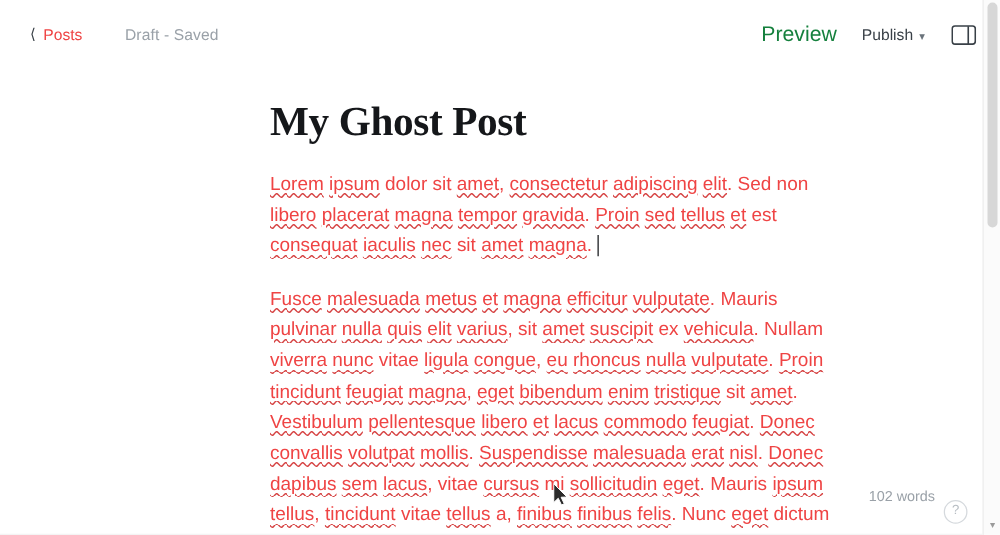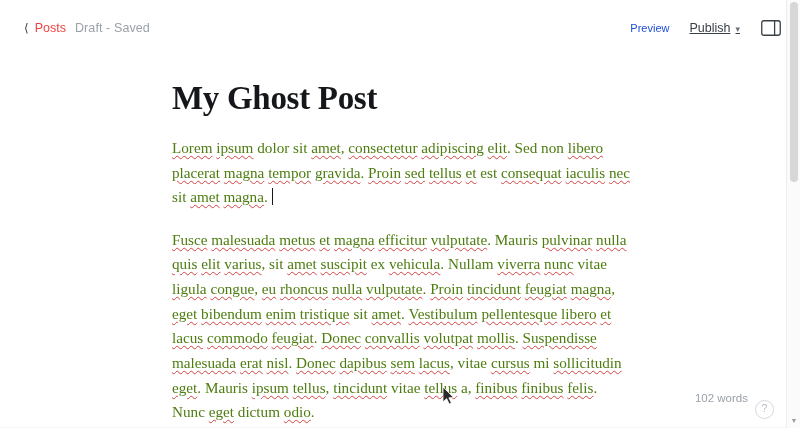--- a/index.html
+++ b/index.html
@@ -40,44 +40,43 @@
     line-height: 1;
     color: #394047;
     display: inline-block;
     transform: translateY(-0.5px);
   }
   .back-label {
     font-size: 12.5px;
     color: #ef4444;
   }
   .doc-status {
-    margin-left: 9px;
+    margin-left: 34px;
     font-size: 12.5px;
     color: #9aa1a8;
     letter-spacing: 0.1px;
   }
   .topbar-right {
     margin-left: auto;
     display: flex;
     align-items: center;
     gap: 20px;
   }
   .preview-btn {
-    font-size: 11px;
-    color: #1d4ed8;
+    font-size: 17px;
+    color: #15803d;
     cursor: pointer;
   }
   .publish-btn {
     font-size: 12.5px;
     color: #394047;
     display: flex;
     align-items: center;
     gap: 5px;
     cursor: pointer;
-    text-decoration: underline;
   }
   .publish-caret {
     font-size: 9px;
     color: #6a737b;
     transform: translateY(1px);
   }
   .sidebar-toggle {
     width: 22px;
     height: 19px;
     cursor: pointer;
@@ -89,39 +88,40 @@
 
   
   .editor {
     position: absolute;
     top: 56px;
     left: 0;
     right: 14px;
     bottom: 0;
     background: #ffffff;
     overflow: hidden;
+    padding-left: 44px;
   }
   .editor-inner {
     max-width: 460px;
     margin: 0 0 0 172px;
   }
   .post-title {
     font-family: "Liberation Serif", serif;
     font-weight: 700;
     font-size: 33px;
     line-height: 1.15;
     letter-spacing: -0.3px;
     color: #15171a;
     margin: 24px 0 18px 0;
   }
   .post-body p {
-    font-family: Liberation Serif, serif;
+    font-family: Liberation Sans, sans-serif;
     font-size: 15.2px;
     line-height: 1.62;
-    color: #4d7c0f;
+    color: #ef4444;
     margin: 0 0 18px 0;
   }
   .post-body p:last-child { margin-bottom: 0; }
 
   
   .sq {
     text-decoration: underline;
     text-decoration-color: #d64242;
     text-decoration-style: wavy;
     text-decoration-thickness: 1px;

